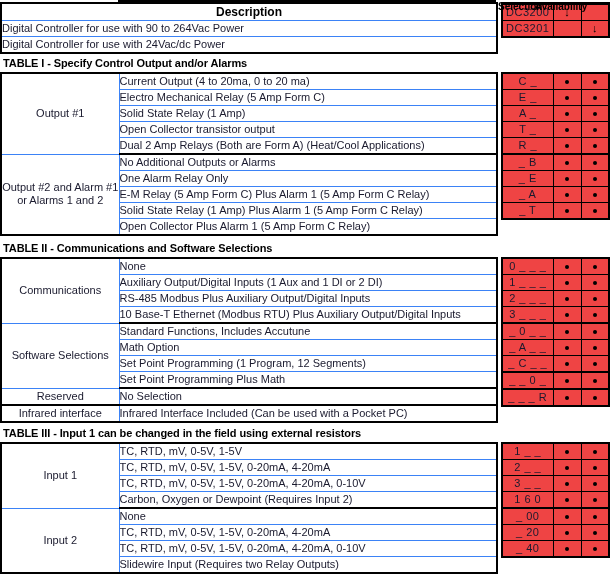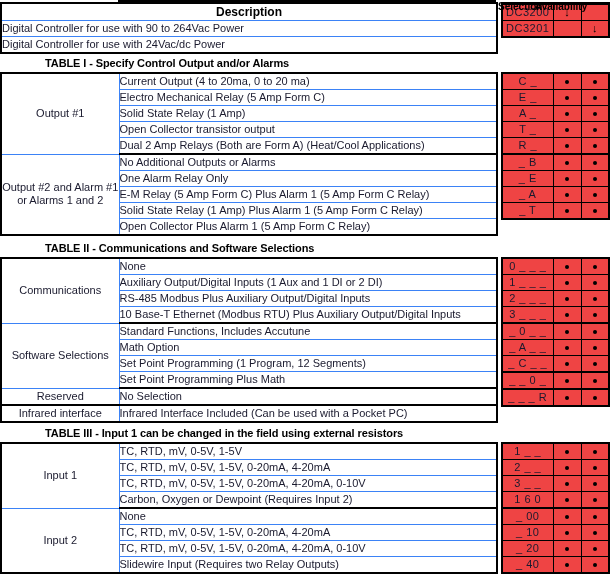--- a/index.html
+++ b/index.html
@@ -27,24 +27,23 @@
     position: absolute;
     left: 0;
     width: 614px;
   }
 
   .block-title {
     font-size: 11px;
     font-weight: bold;
     color: #000000;
     line-height: 13px;
-    padding: 0 0 2px 21px;
+    padding: 0 0 2px 3px;
     letter-spacing: -0.1px;
     white-space: nowrap;
-    margin-left: 24px;
   }
 
   .grid {
     position: relative;
     display: flex;
     align-items: flex-start;
   }
 
   
   .tbl-left {
@@ -479,25 +478,20 @@
                 <td class="cell-sel">1 6 0</td>
                 <td class="cell-av"><span class="dot"></span></td>
                 <td class="cell-av"><span class="dot"></span></td>
               </tr>
               <tr>
                 <td class="cell-sel">_ 00</td>
                 <td class="cell-av"><span class="dot"></span></td>
                 <td class="cell-av"><span class="dot"></span></td>
               </tr>
               <tr>
-                <td class="cell-sel">_ 10</td>
-                <td class="cell-av"><span class="dot"></span></td>
-                <td class="cell-av"><span class="dot"></span></td>
-              </tr>
-              <tr>
                 <td class="cell-sel">_ 20</td>
                 <td class="cell-av"><span class="dot"></span></td>
                 <td class="cell-av"><span class="dot"></span></td>
               </tr>
               <tr>
                 <td class="cell-sel">_ 40</td>
                 <td class="cell-av"><span class="dot"></span></td>
                 <td class="cell-av"><span class="dot"></span></td>
               </tr>
             </tbody>

